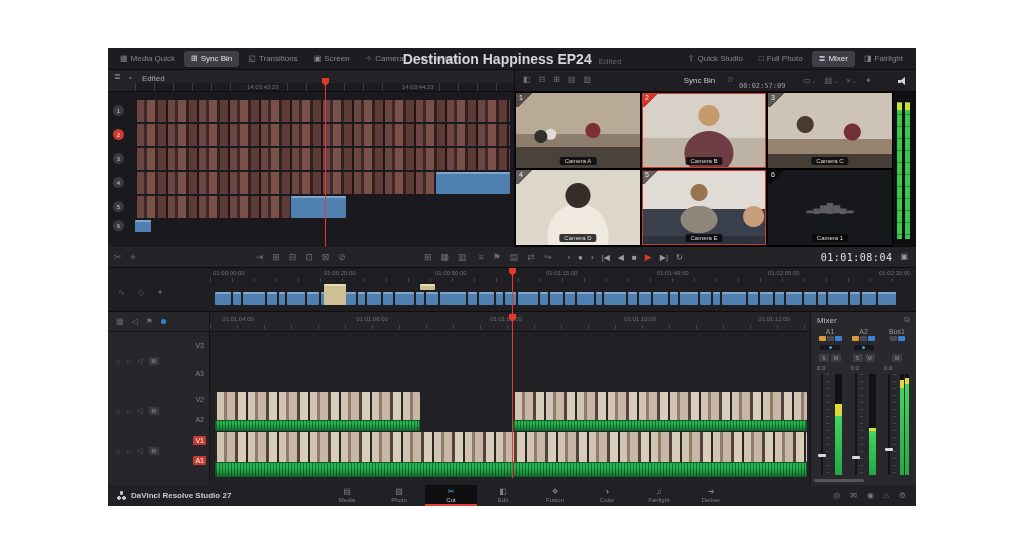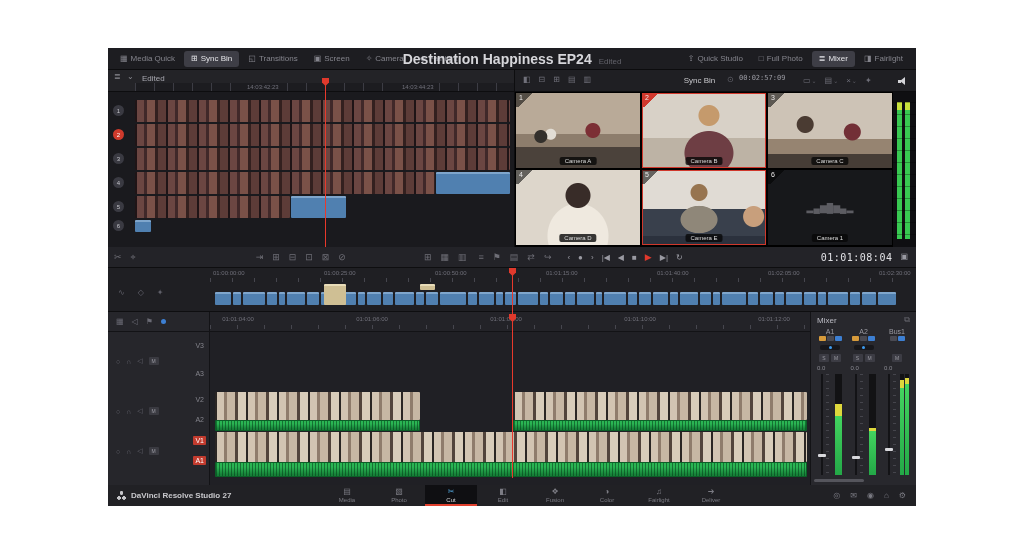--- a/index.html
+++ b/index.html
@@ -23,21 +23,21 @@
   .sb-head{width:407px;position:relative;background:#232327;border-right:1px solid #0d0d0f}
   .sb-head .vh-ic{position:absolute;top:3px;color:#8a8a92}
   .master{position:absolute;left:34px;top:4px;font-size:8px;color:#a8a8b0}
   .sb-ruler{position:absolute;left:27px;right:0;bottom:0;height:8px;background:#1c1c20}
   .sb-ruler::before{content:"";position:absolute;inset:0;background:repeating-linear-gradient(90deg,#3c3c44 0 1px,transparent 1px 19px)}
   .sbr-lab{position:absolute;top:0;font-size:6px;color:#70707a;background:#1c1c20;padding:0 2px;line-height:8px}
   .vh{flex:1;position:relative;background:#1f1f23}
   .vh-group{position:absolute;top:6px;display:flex;gap:8px;color:#70707a;font-size:8px}
   .vh-ic{font-size:8px;line-height:1}
   .vh-title{position:absolute;left:46%;top:6px;transform:translateX(-50%);font-size:8px;color:#c8c8cc;white-space:nowrap}
-  .vh-tc{position:absolute;left:224px;top:4px;font-family:"DejaVu Sans Mono",monospace;font-size:7px;color:#9a9aa2}
+  .vh-tc{position:absolute;left:224px;top:12px;font-family:"DejaVu Sans Mono",monospace;font-size:7px;color:#9a9aa2}
   .vh-clock{position:absolute;left:212px;top:6px;color:#63636b}
   .caret{font-size:6px;color:#5c5c64;margin-left:1px}
   .speaker{position:absolute;right:8px;top:7px;width:10px;height:8px}
   .speaker::before{content:"";position:absolute;left:0;top:2.5px;width:3px;height:3px;background:#d4d4d8}
   .speaker::after{content:"";position:absolute;left:2px;top:0;border-top:4px solid transparent;border-bottom:4px solid transparent;border-right:5px solid #d4d4d8}
 
   
   .upper{display:flex;height:155px}
   .syncbin{width:407px;position:relative;background:#1a1a1e;border-right:1px solid #0c0c0e}
   .sb-badge{position:absolute;left:5px;width:11px;height:11px;border-radius:50%;background:#3a3a42;color:#c4c4ca;font-size:6px;display:flex;align-items:center;justify-content:center}

